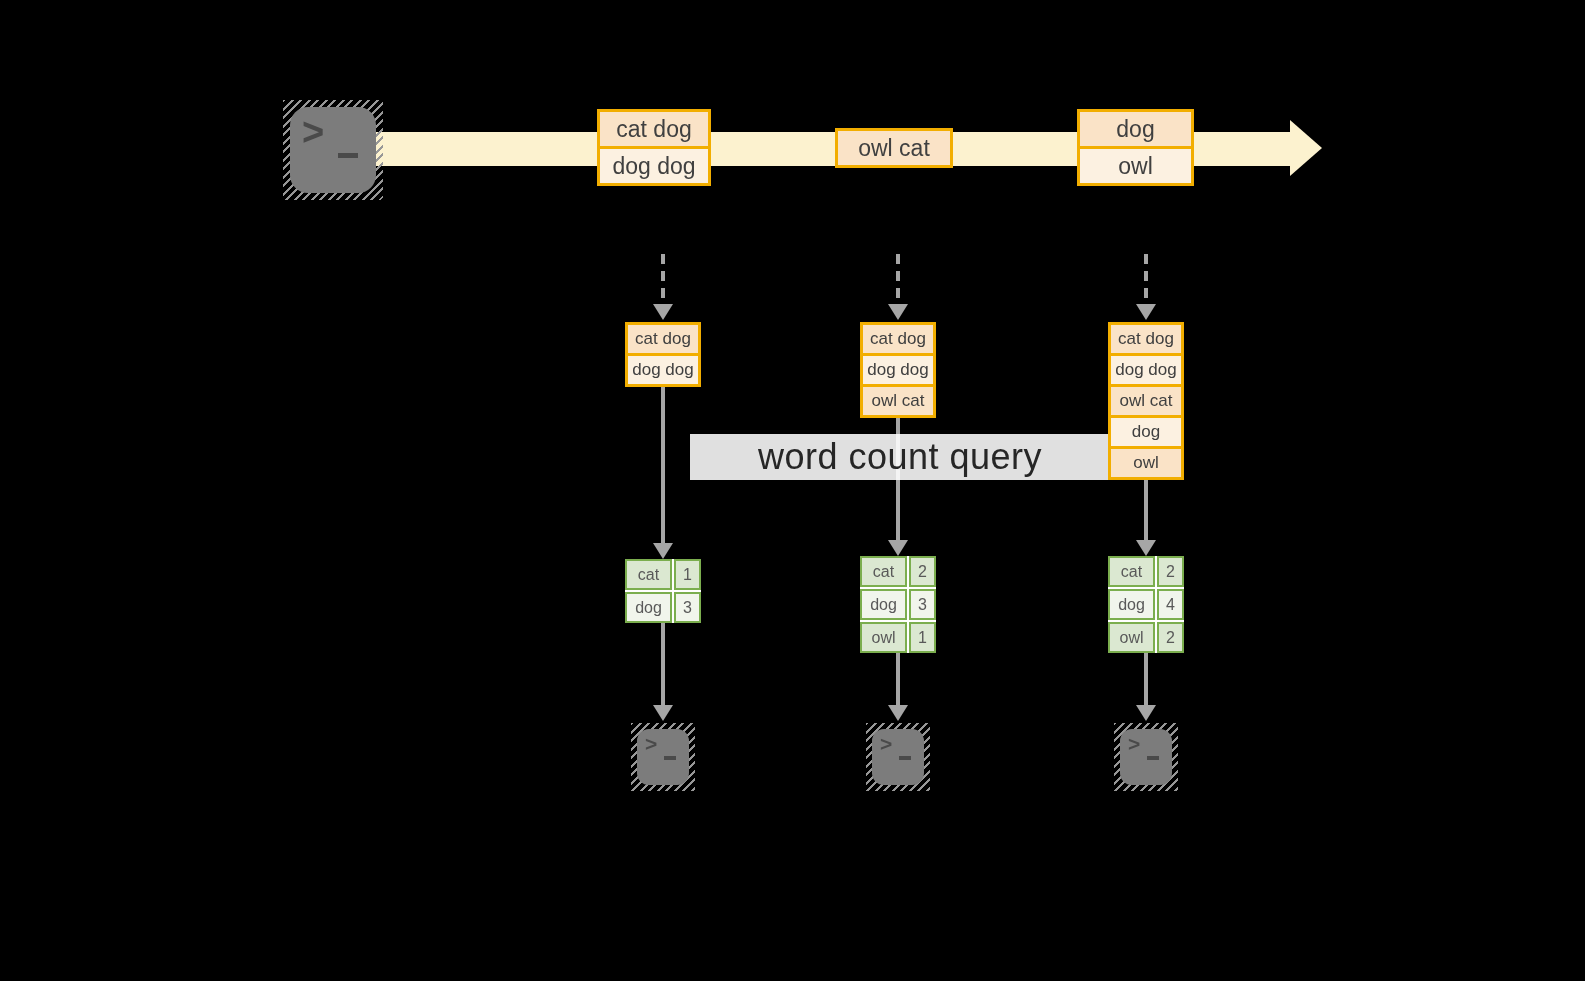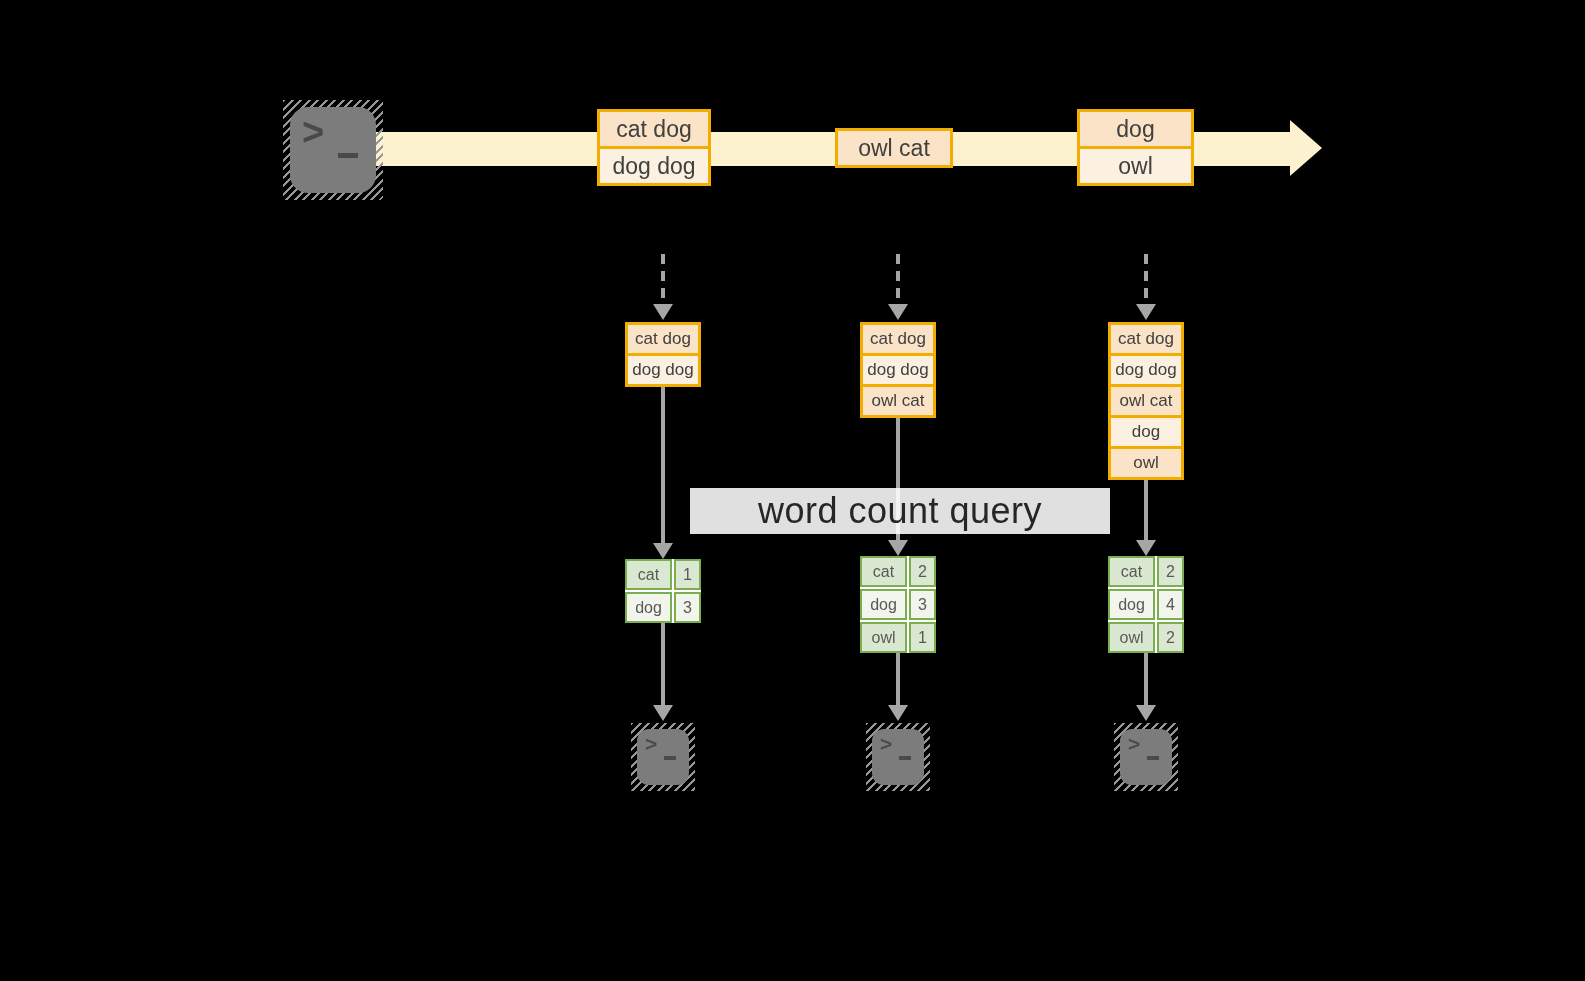--- a/index.html
+++ b/index.html
@@ -25,21 +25,21 @@
   .stack-box { width:76px; height:34px; margin-top:-3px; font-size:17px; }
   .stack-box:first-child { margin-top:0; }
   
   .vdash { position:absolute; width:4px; z-index:2;
     background:repeating-linear-gradient(to bottom, var(--gray) 0 10px, transparent 10px 17px); }
   .vline { position:absolute; width:4px; background:var(--gray); z-index:2; }
   .ahead { position:absolute; width:0; height:0; z-index:2;
     border-left:10px solid transparent; border-right:10px solid transparent;
     border-top:16px solid var(--gray); }
   
-  .banner { position:absolute; left:690px; top:488px; width:420px; height:46px;
+  .banner { position:absolute; left:690px; top:434px; width:420px; height:46px;
     background:rgba(255,255,255,0.88); z-index:3;
     display:flex; align-items:center; justify-content:center; }
   .banner span { font-size:36px; font-weight:300; color:#262626; letter-spacing:0.5px; }
   
   .gtable { position:absolute; z-index:4; background:#fff; display:grid;
     grid-template-columns:47px 27px; gap:2px; }
   .gcell { box-sizing:border-box; border:2px solid var(--gbord); height:31px;
     display:flex; align-items:center; justify-content:center;
     font-size:16px; color:#595959; }
   

